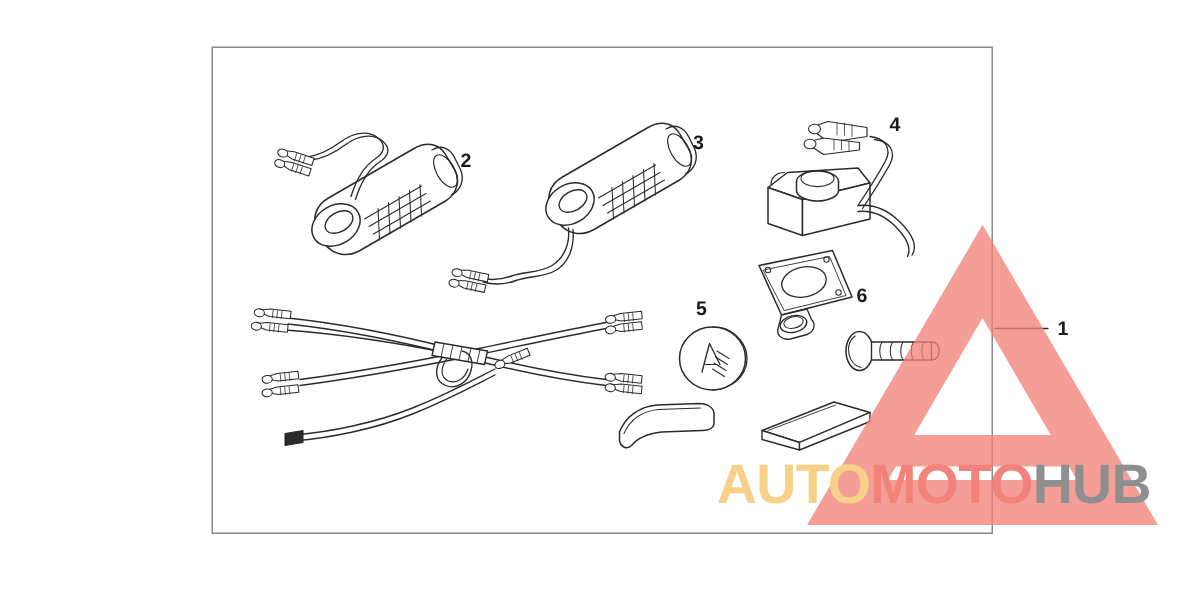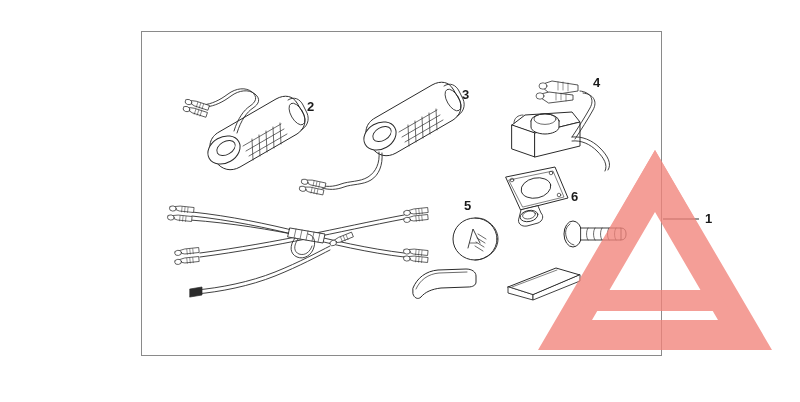--- a/index.html
+++ b/index.html
@@ -314,20 +314,23 @@
         <path fill-rule="evenodd" d="M655,150
                  L700,228
                  L670,228
                  L655,202
                  L640,228
                  L610,228 Z"></path>
         <path d="M592,290 L718,290 L730,311 L580,311 Z"></path>
       </g>
     </svg>
 
+    <div class="wm-text" style="left:478px; top:304px;">
+      <span style="color:#f7d18a;">AUTO</span><span style="color:#f2837a;">MOTO</span><span style="color:#8f8f8f;">HUB</span>
+    </div>
   </div>
 
   <div class="layer">
     <span class="callout" style="left:705px; top:212px;">1</span>
     <span class="callout" style="left:307px; top:100px;">2</span>
     <span class="callout" style="left:462px; top:88px;">3</span>
     <span class="callout" style="left:593px; top:76px;">4</span>
     <span class="callout" style="left:464px; top:199px;">5</span>
     <span class="callout" style="left:571px; top:190px;">6</span>
   </div>

